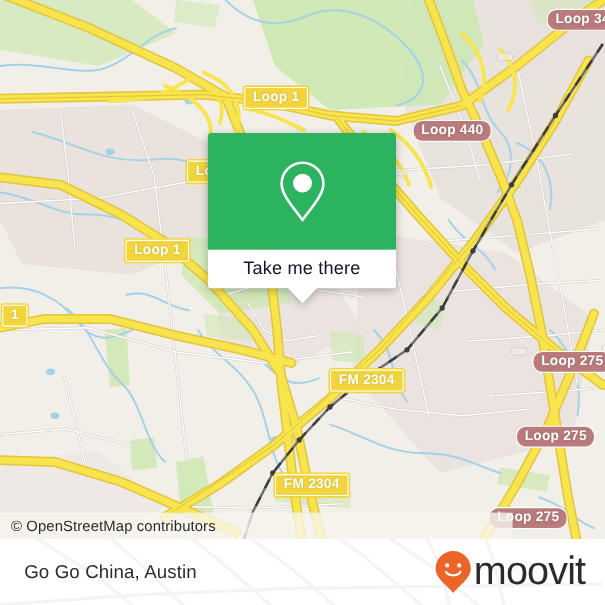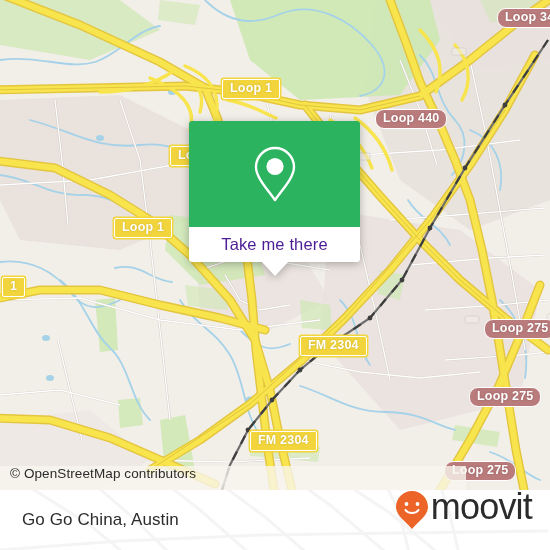--- a/index.html
+++ b/index.html
@@ -12,61 +12,61 @@
   #root{position:relative;width:550px;height:550px;overflow:hidden;}
 
   
   .map-wrap{position:absolute;left:0;top:0;width:550px;height:490px;overflow:hidden;background:#f2efe9;}
   .map-svg{position:absolute;left:0;top:0;}
 
   
   .attrib{
     position:absolute;left:0;top:466px;width:466px;height:24px;
     background:rgba(247,245,238,0.80);
-    display:flex;align-items:flex-start;
+    display:flex;align-items:center;
     box-sizing:border-box;padding-left:10px;
     font-size:13.5px;color:#2b2b2b;letter-spacing:.1px;
   }
 
   
   .popup{
     position:absolute;left:189px;top:121px;width:171px;height:141px;
     filter:drop-shadow(0 2px 4px rgba(0,0,0,.28));
   }
   .popup-body{
     position:absolute;left:0;top:0;width:171px;height:106px;
     background:#2cb35f;border-radius:3px 3px 0 0;
     display:flex;align-items:center;justify-content:center;
   }
   .popup-foot{
     position:absolute;left:0;top:106px;width:171px;height:35px;
     background:#ffffff;border-radius:0 0 3px 3px;
     display:flex;align-items:center;justify-content:center;
   }
-  .popup-foot span{font-size:16.5px;color:#4c1d95;letter-spacing:.15px;}
+  .popup-foot span{font-size:16.5px;color:#0f172a;letter-spacing:.15px;}
   .popup-tail{
     position:absolute;left:50%;top:140px;margin-left:-14px;
     width:0;height:0;border-left:14px solid transparent;
     border-right:14px solid transparent;border-top:15px solid #ffffff;
   }
 
   
   .footer{
     position:absolute;left:0;top:490px;width:550px;height:60px;
     background:#ffffff;overflow:hidden;
   }
   .footer-watermark{position:absolute;left:0;top:-35px;opacity:.30;}
   .footer-title{
     position:absolute;left:22px;top:0;height:60px;
     display:flex;align-items:center;
     font-size:17px;color:#2c2c2c;letter-spacing:.1px;
   }
   .brand{
     position:absolute;right:18px;top:0;height:60px;
-    display:flex;align-items:flex-start;gap:2px;
+    display:flex;align-items:center;gap:2px;
   }
   .brand-word{
     font-size:36px;color:#2b2b2b;letter-spacing:-0.8px;
     line-height:1;font-weight:400;position:relative;top:-1px;
   }
 </style>
 </head>
 <body>
 
 <div id="root">

